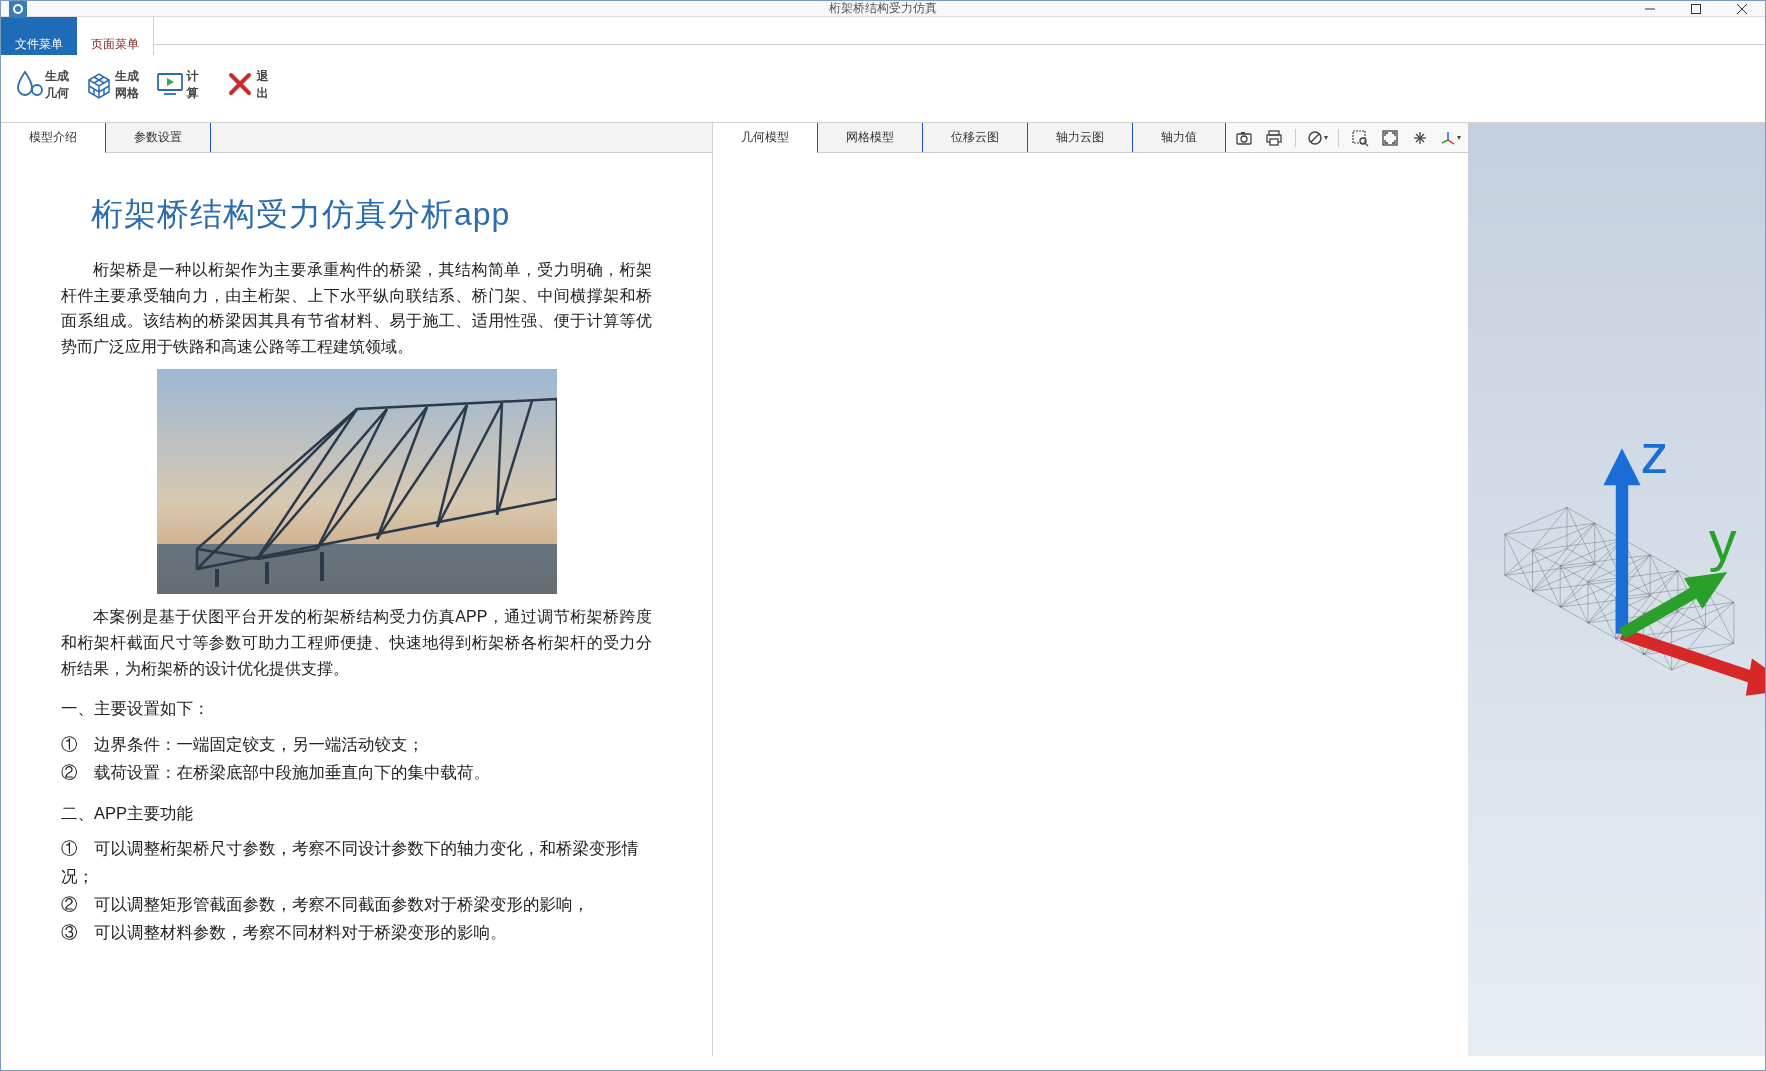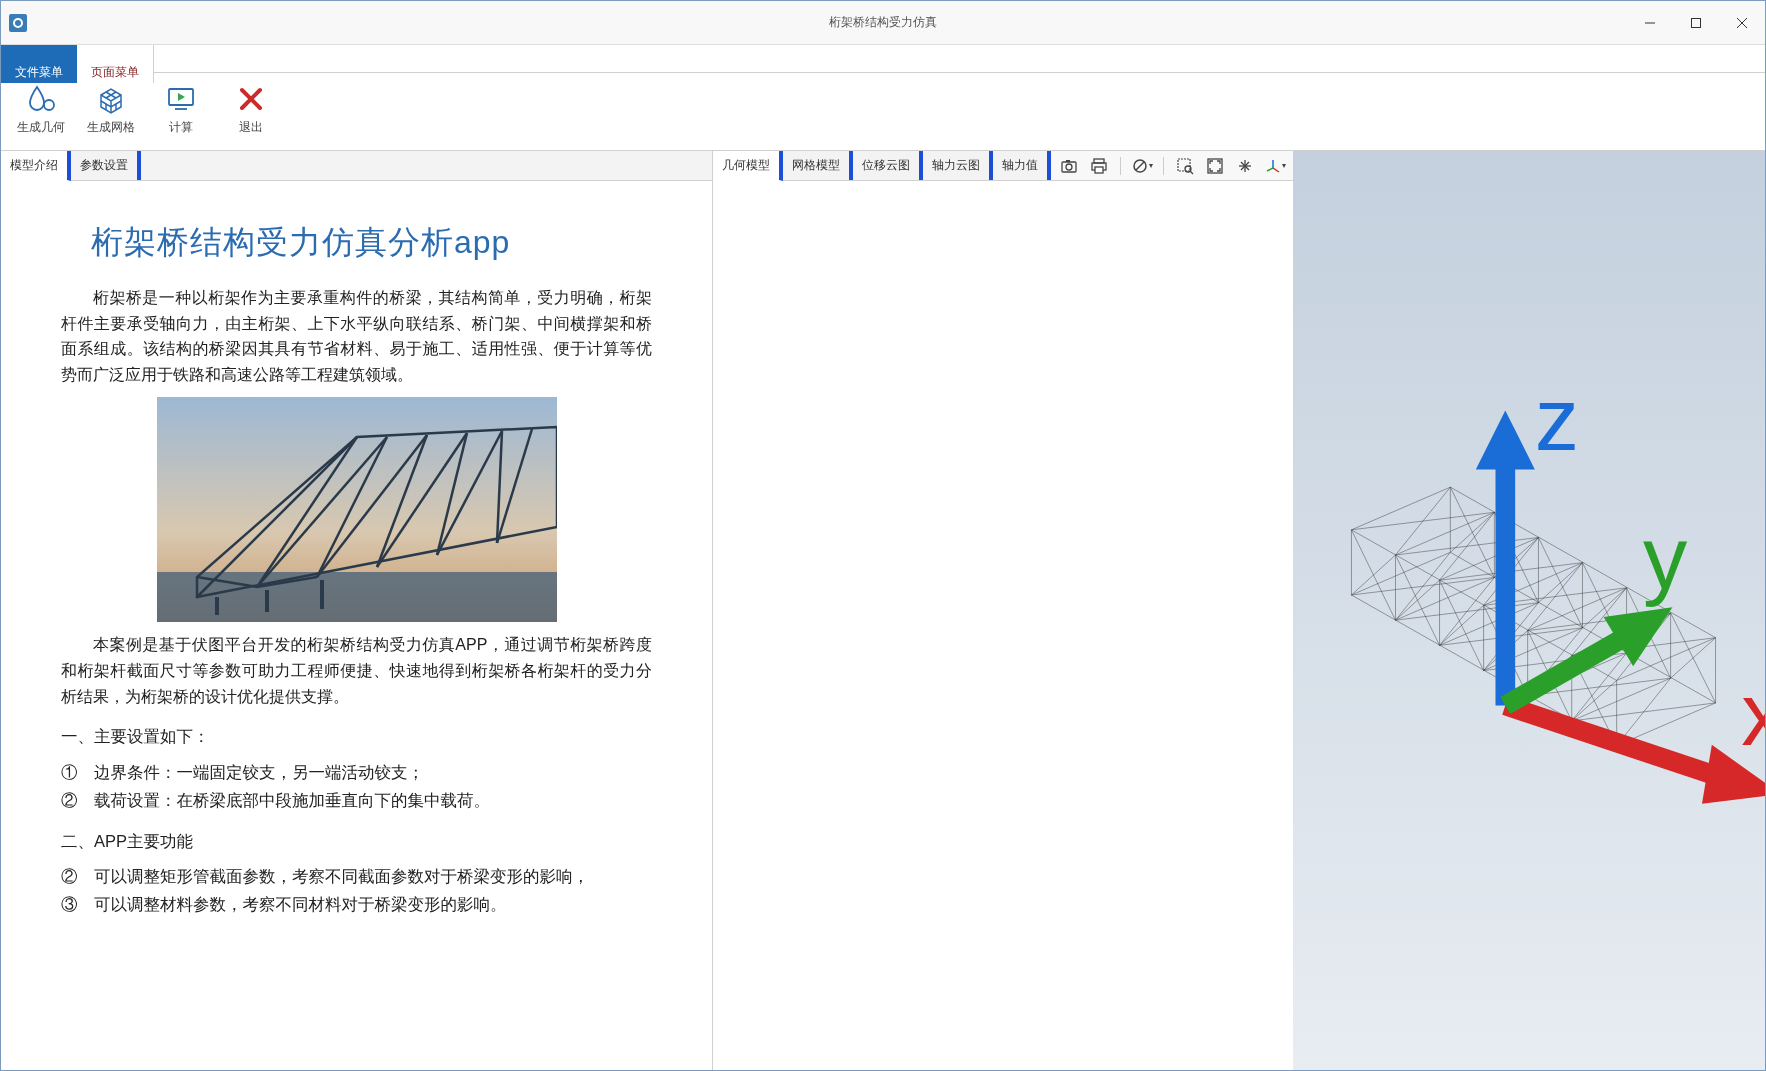--- a/index.html
+++ b/index.html
@@ -1,34 +1,34 @@
 <!DOCTYPE html>
 <html><head>
 <meta charset="utf-8">
 <style>
 * { margin:0; padding:0; box-sizing:border-box; font-family:"Microsoft YaHei","Segoe UI",sans-serif; }
 body { background:#fff; width:1766px; height:1071px; overflow:hidden; border:1px solid #7a9abf; }
-.titlebar { height:44px; background:#f8f8f8; display:flex; align-items:center; border-bottom:1px solid #ddd; position:relative; }
+.titlebar { height:16px; background:#f8f8f8; display:flex; align-items:center; border-bottom:1px solid #ddd; position:relative; }
 .app-icon { width:18px; height:18px; margin-left:8px; background:#3a7cb8; border-radius:2px; display:flex; align-items:center; justify-content:center; }
 .app-icon svg { fill:#fff; }
 .titlebar-text { position:absolute; left:50%; transform:translateX(-50%); font-size:12px; color:#555; }
 .winbtns { margin-left:auto; display:flex; }
 .winbtn { width:46px; height:30px; display:flex; align-items:center; justify-content:center; color:#555; font-size:14px; }
 .menubar { height:28px; background:#fff; border-bottom:1px solid #d0d0d0; display:flex; }
 .menutab { padding:19px 14px; font-size:12px; color:#fff; background:#1e6bb8; cursor:pointer; }
 .menutab.inactive { background:#fff; color:#7f1d1d; border-right:1px solid #d0d0d0; }
 .ribbon { height:78px; background:#fff; border-bottom:1px solid #d0d0d0; display:flex; padding:6px 10px; gap:10px; }
-.rbtn { display:flex; flex-direction:column; align-items:center; width:60px; cursor:pointer; padding:2px; }
+.rbtn { display:flex; flex-direction:row; align-items:center; justify-content:center; width:60px; cursor:pointer; padding:2px;font-weight:bold; }
 .rbtn .ricon { width:36px; height:36px; display:flex; align-items:center; justify-content:center; }
 .rbtn .rlabel { font-size:12px; color:#444; margin-top:2px; }
 .main { display:flex; height:calc(100% - 30px - 28px - 78px); }
 .leftpanel { width:712px; border-right:1px solid #d0d0d0; display:flex; flex-direction:column; }
 .rightpanel { flex:1; display:flex; }
 .tabs { height:30px; background:#f3f3f3; border-bottom:1px solid #d0d0d0; display:flex; }
-.tab { padding:6px 9px; font-size:12px; color:#333; cursor:pointer; border-right:4px solid #1d4ed8; }
+.tab { padding:6px 28px; font-size:12px; color:#333; cursor:pointer; border-right:1px solid #1d4ed8; }
 .tab.active { background:#fff; border-bottom:1px solid #fff; margin-bottom:-1px; }
 .content { flex:1; overflow:auto; padding:20px 60px 20px 60px; color:#222; }
 .content h1 { color:#2b6cb0; font-weight:400; font-size:32px; margin:20px 0 20px 30px; letter-spacing:1px; }
 .content p { font-size:16px; line-height:1.6; margin-bottom:8px; text-align:justify; }
 .content p.indent { text-indent:2em; }
 .bridgeimg { display:block; margin:10px auto; width:400px; height:225px; }
 .content .sec { font-size:16.5px; margin:14px 0 8px 0; }
 .content .list { font-size:16.5px; line-height:1.7; }
 .viewer-toolbar { height:30px; border-bottom:1px solid #d0d0d0; display:flex; align-items:center; padding:0 6px; gap:6px; background:#f8f8f8; }
 .vtbtn { width:24px; height:24px; display:flex; align-items:center; justify-content:center; cursor:pointer; border-radius:2px; }
@@ -154,20 +154,21 @@
             <line x1="60" y1="200" x2="60" y2="218"></line>
             <line x1="110" y1="193" x2="110" y2="215"></line>
             <line x1="165" y1="183" x2="165" y2="212"></line>
           </g>
       </svg>
       <p class="indent">本案例是基于伏图平台开发的桁架桥结构受力仿真APP，通过调节桁架桥跨度和桁架杆截面尺寸等参数可助力工程师便捷、快速地得到桁架桥各桁架杆的受力分析结果，为桁架桥的设计优化提供支撑。</p>
       <p class="sec">一、主要设置如下：</p>
       <div class="list">①　边界条件：一端固定铰支，另一端活动铰支；</div>
       <div class="list">②　载荷设置：在桥梁底部中段施加垂直向下的集中载荷。</div>
       <p class="sec">二、APP主要功能</p>
+      <div class="list">①　可以调整桁架桥尺寸参数，考察不同设计参数下的轴力变化，和桥梁变形情况；</div>
       <div class="list">②　可以调整矩形管截面参数，考察不同截面参数对于桥梁变形的影响，</div>
       <div class="list">③　可以调整材料参数，考察不同材料对于桥梁变形的影响。</div>
     </div>
   </div>
 
   <div class="rightpanel">
     <div class="tabs">
       <div class="tab active">几何模型</div>
       <div class="tab">网格模型</div>
       <div class="tab">位移云图</div>

